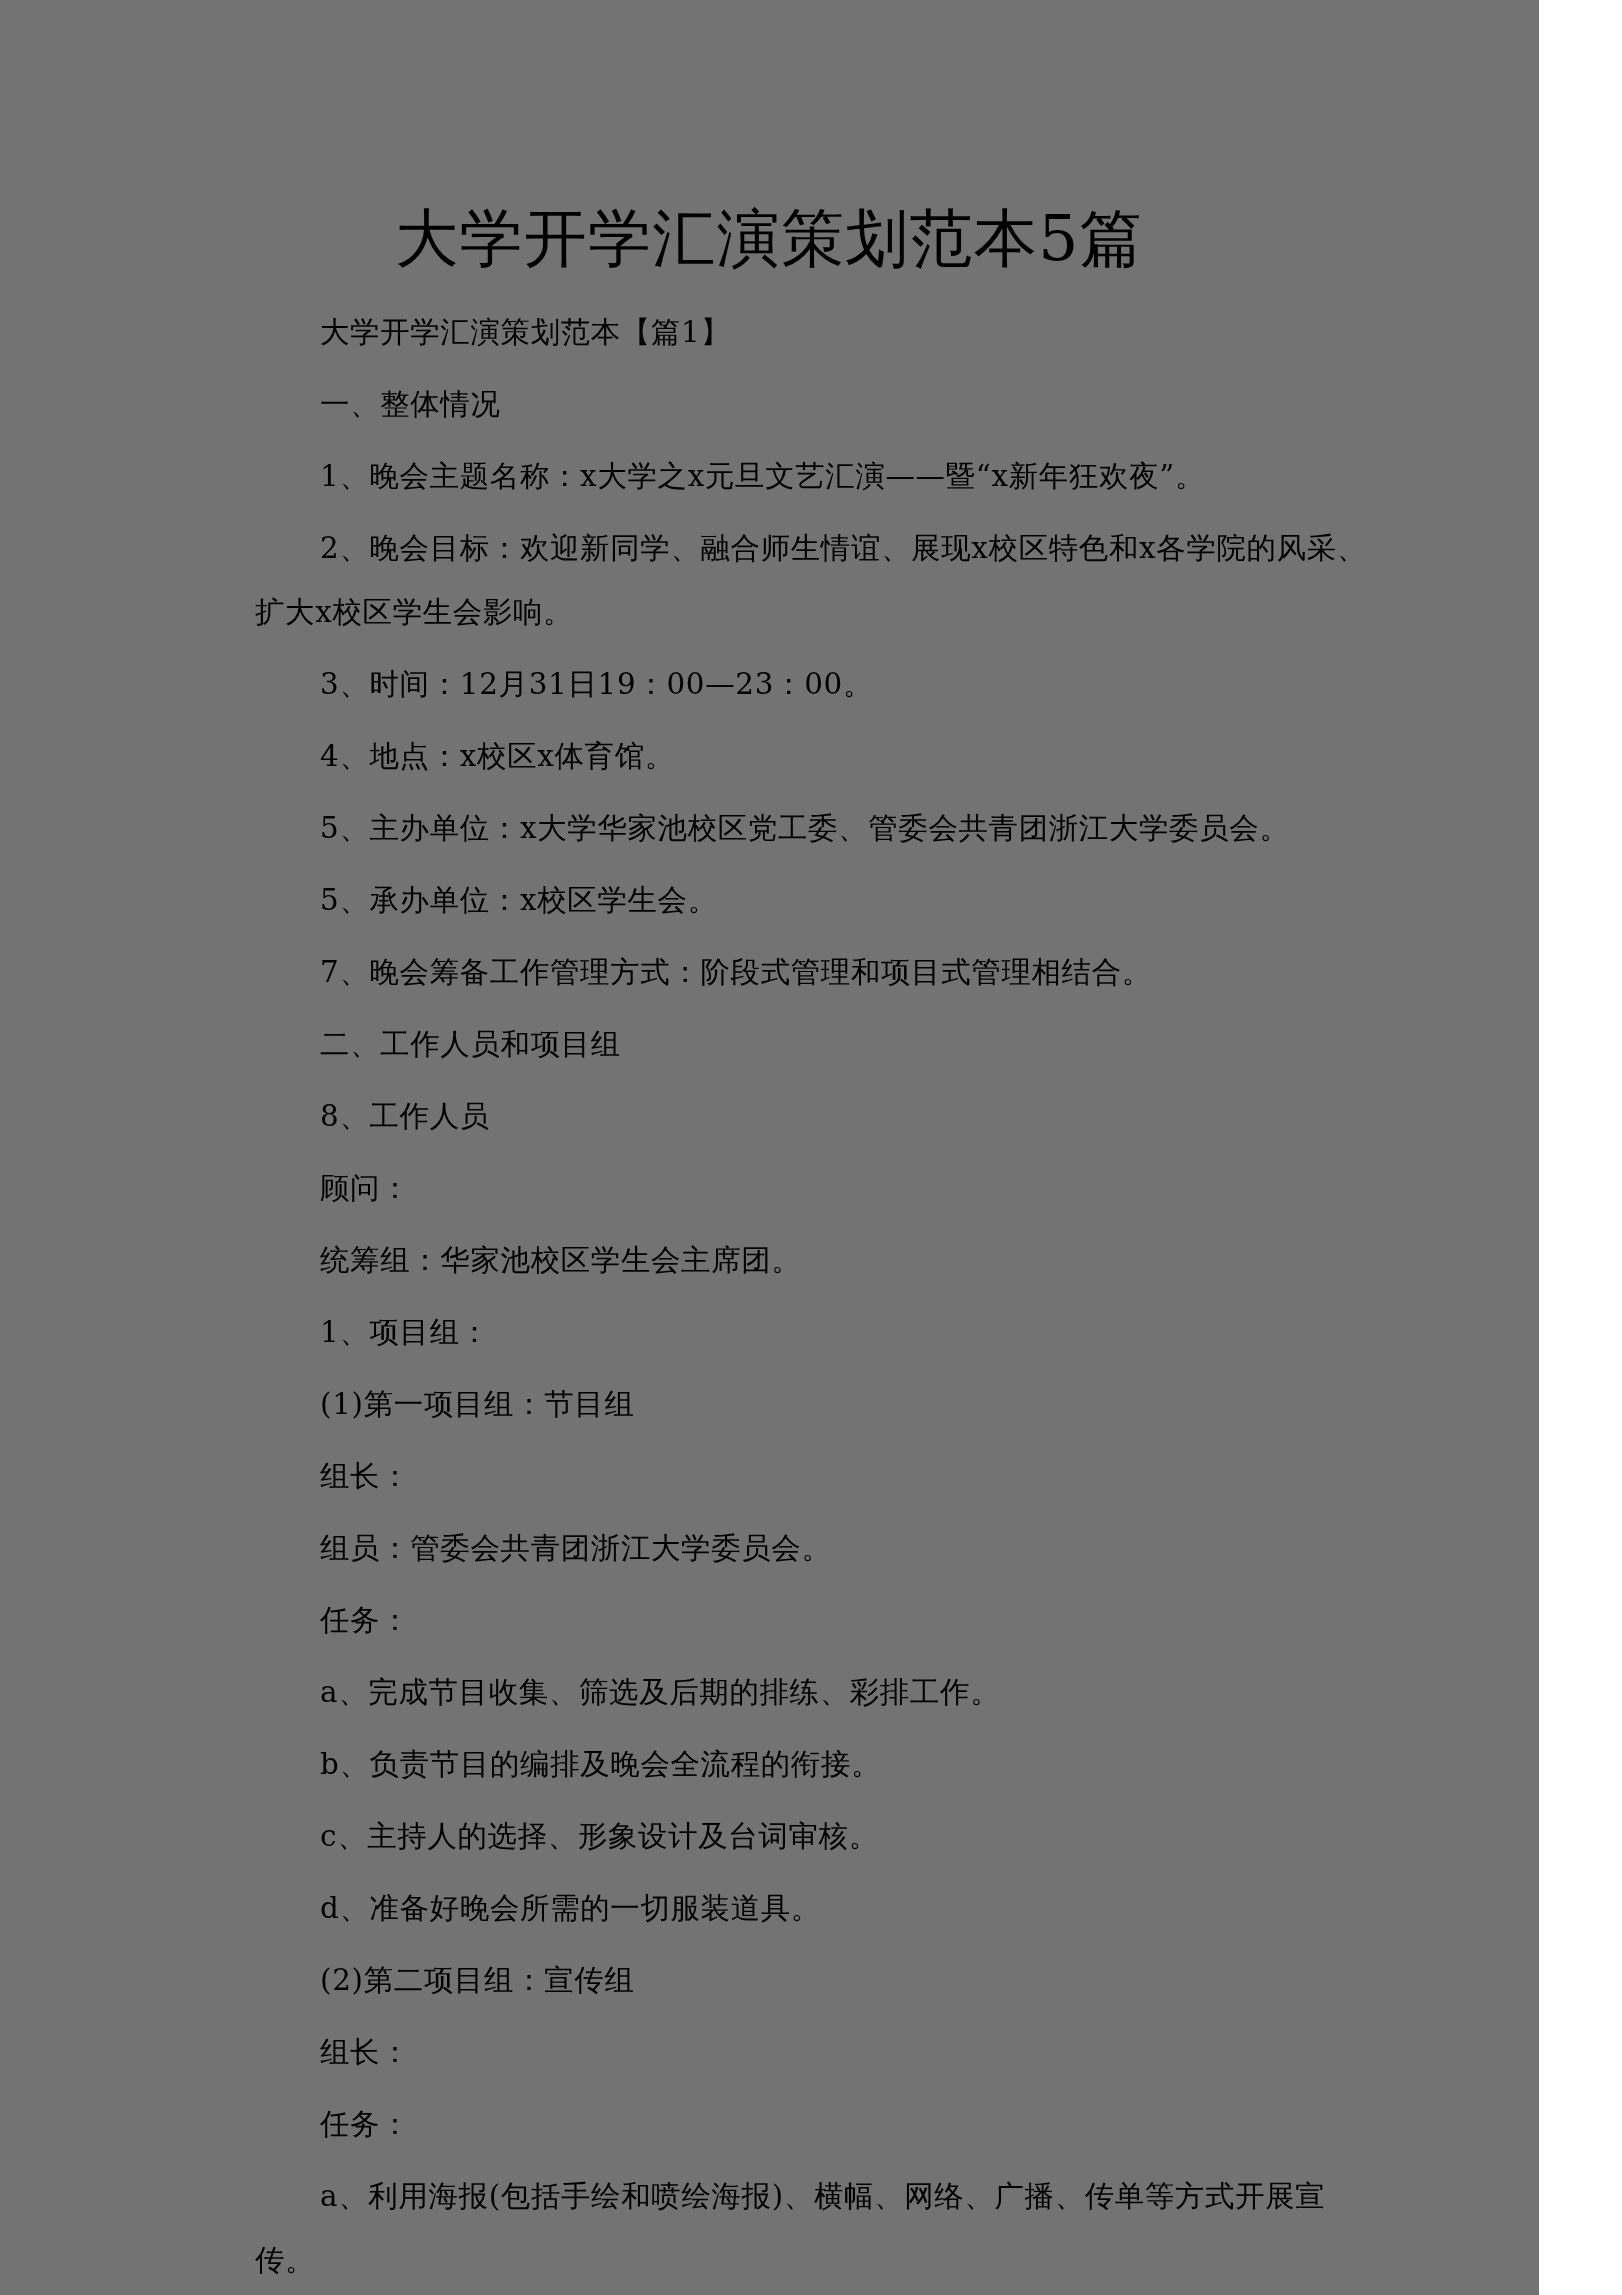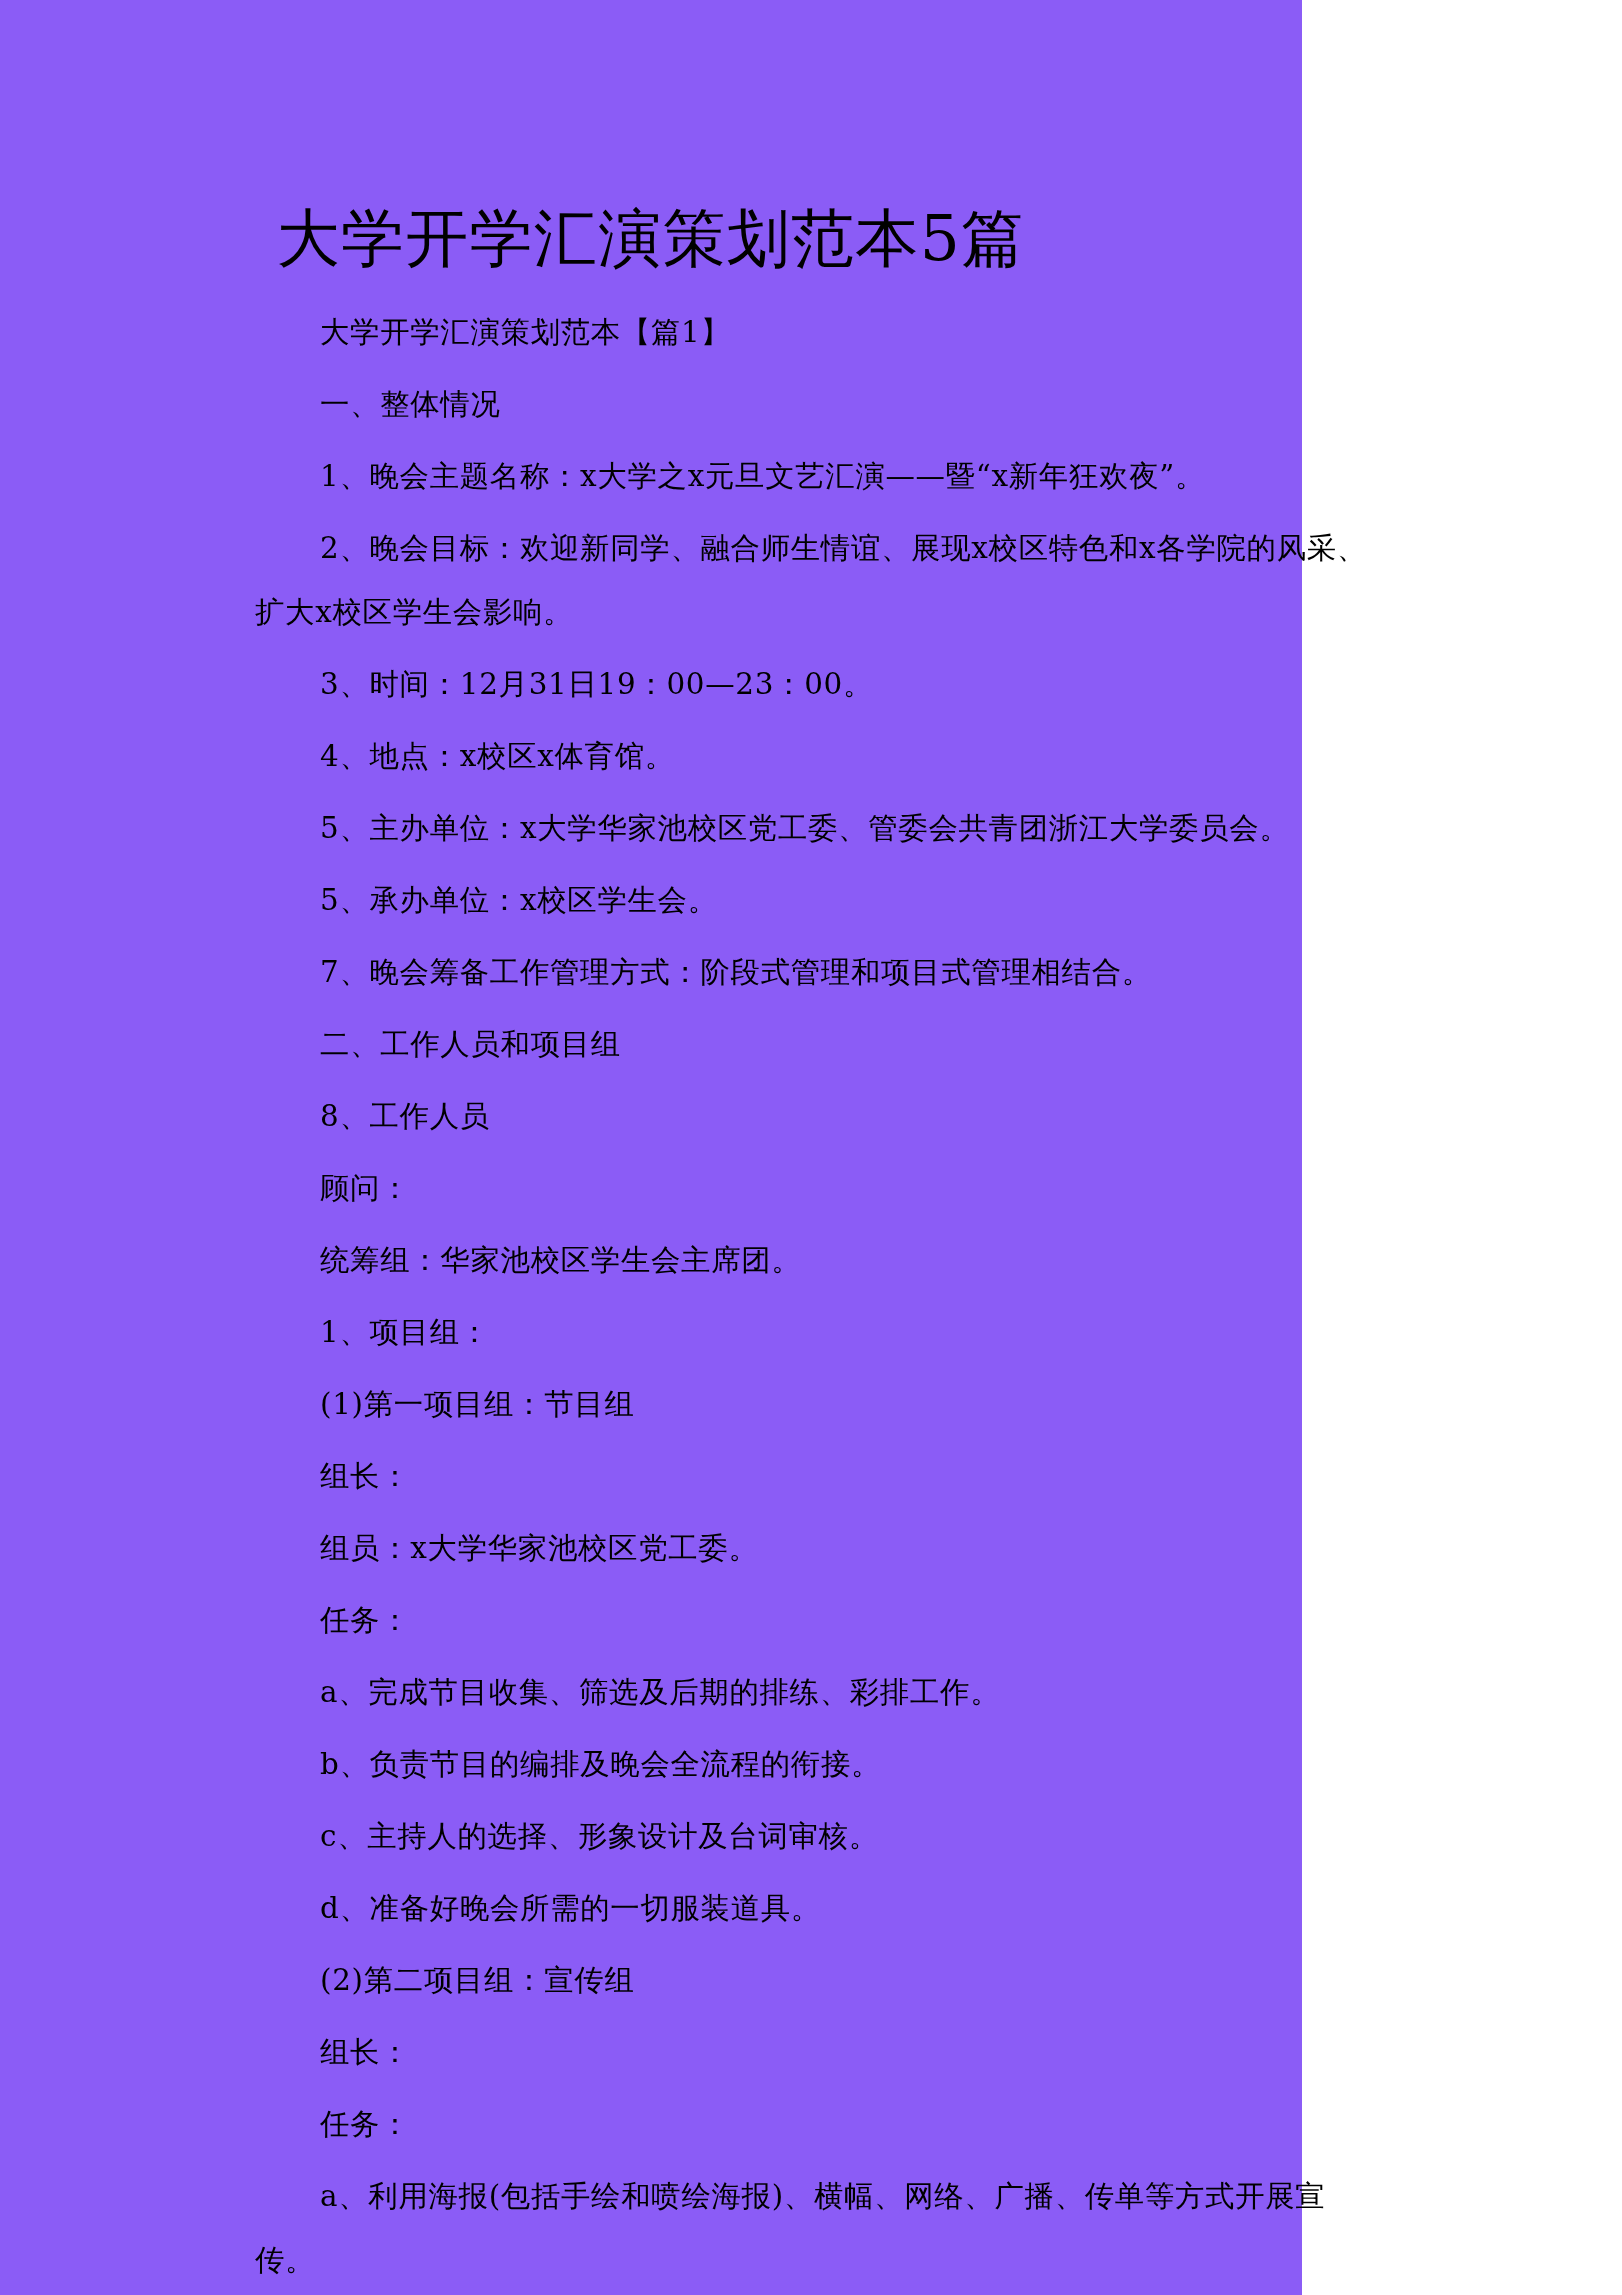--- a/index.html
+++ b/index.html
@@ -7,22 +7,22 @@
       width: 1623px;
       height: 2295px;
       position: relative;
       overflow: hidden;
       font-family: "DejaVu Serif", "Liberation Serif", serif;
       color: #000000;
     }
     .page {
       position: absolute;
       left: 0; top: 0;
-      width: 1302px; height: 2295px;
-      background: #8b5cf6;
+      width: 1539px; height: 2295px;
+      background: #737373;
     }
     .title {
       position: absolute;
       left: 0; right: 0;
       top: 196px;
       text-align: center;
       font-size: 63px;
       line-height: 85px;
       letter-spacing: 1.3px;
       font-weight: normal;
@@ -64,21 +64,21 @@
     <p class="p">5、主办单位：x大学华家池校区党工委、管委会共青团浙江大学委员会。</p>
     <p class="p">5、承办单位：x校区学生会。</p>
     <p class="p">7、晚会筹备工作管理方式：阶段式管理和项目式管理相结合。</p>
     <p class="p">二、工作人员和项目组</p>
     <p class="p">8、工作人员</p>
     <p class="p">顾问：</p>
     <p class="p">统筹组：华家池校区学生会主席团。</p>
     <p class="p">1、项目组：</p>
     <p class="p">(1)第一项目组：节目组</p>
     <p class="p">组长：</p>
-    <p class="p">组员：x大学华家池校区党工委。</p>
+    <p class="p">组员：管委会共青团浙江大学委员会。</p>
     <p class="p">任务：</p>
     <p class="p">a、完成节目收集、筛选及后期的排练、彩排工作。</p>
     <p class="p">b、负责节目的编排及晚会全流程的衔接。</p>
     <p class="p">c、主持人的选择、形象设计及台词审核。</p>
     <p class="p">d、准备好晚会所需的一切服装道具。</p>
     <p class="p">(2)第二项目组：宣传组</p>
     <p class="p">组长：</p>
     <p class="p">任务：</p>
     <p class="p wrap">a、利用海报(包括手绘和喷绘海报)、横幅、网络、广播、传单等方式开展宣传。</p>
   </div>

